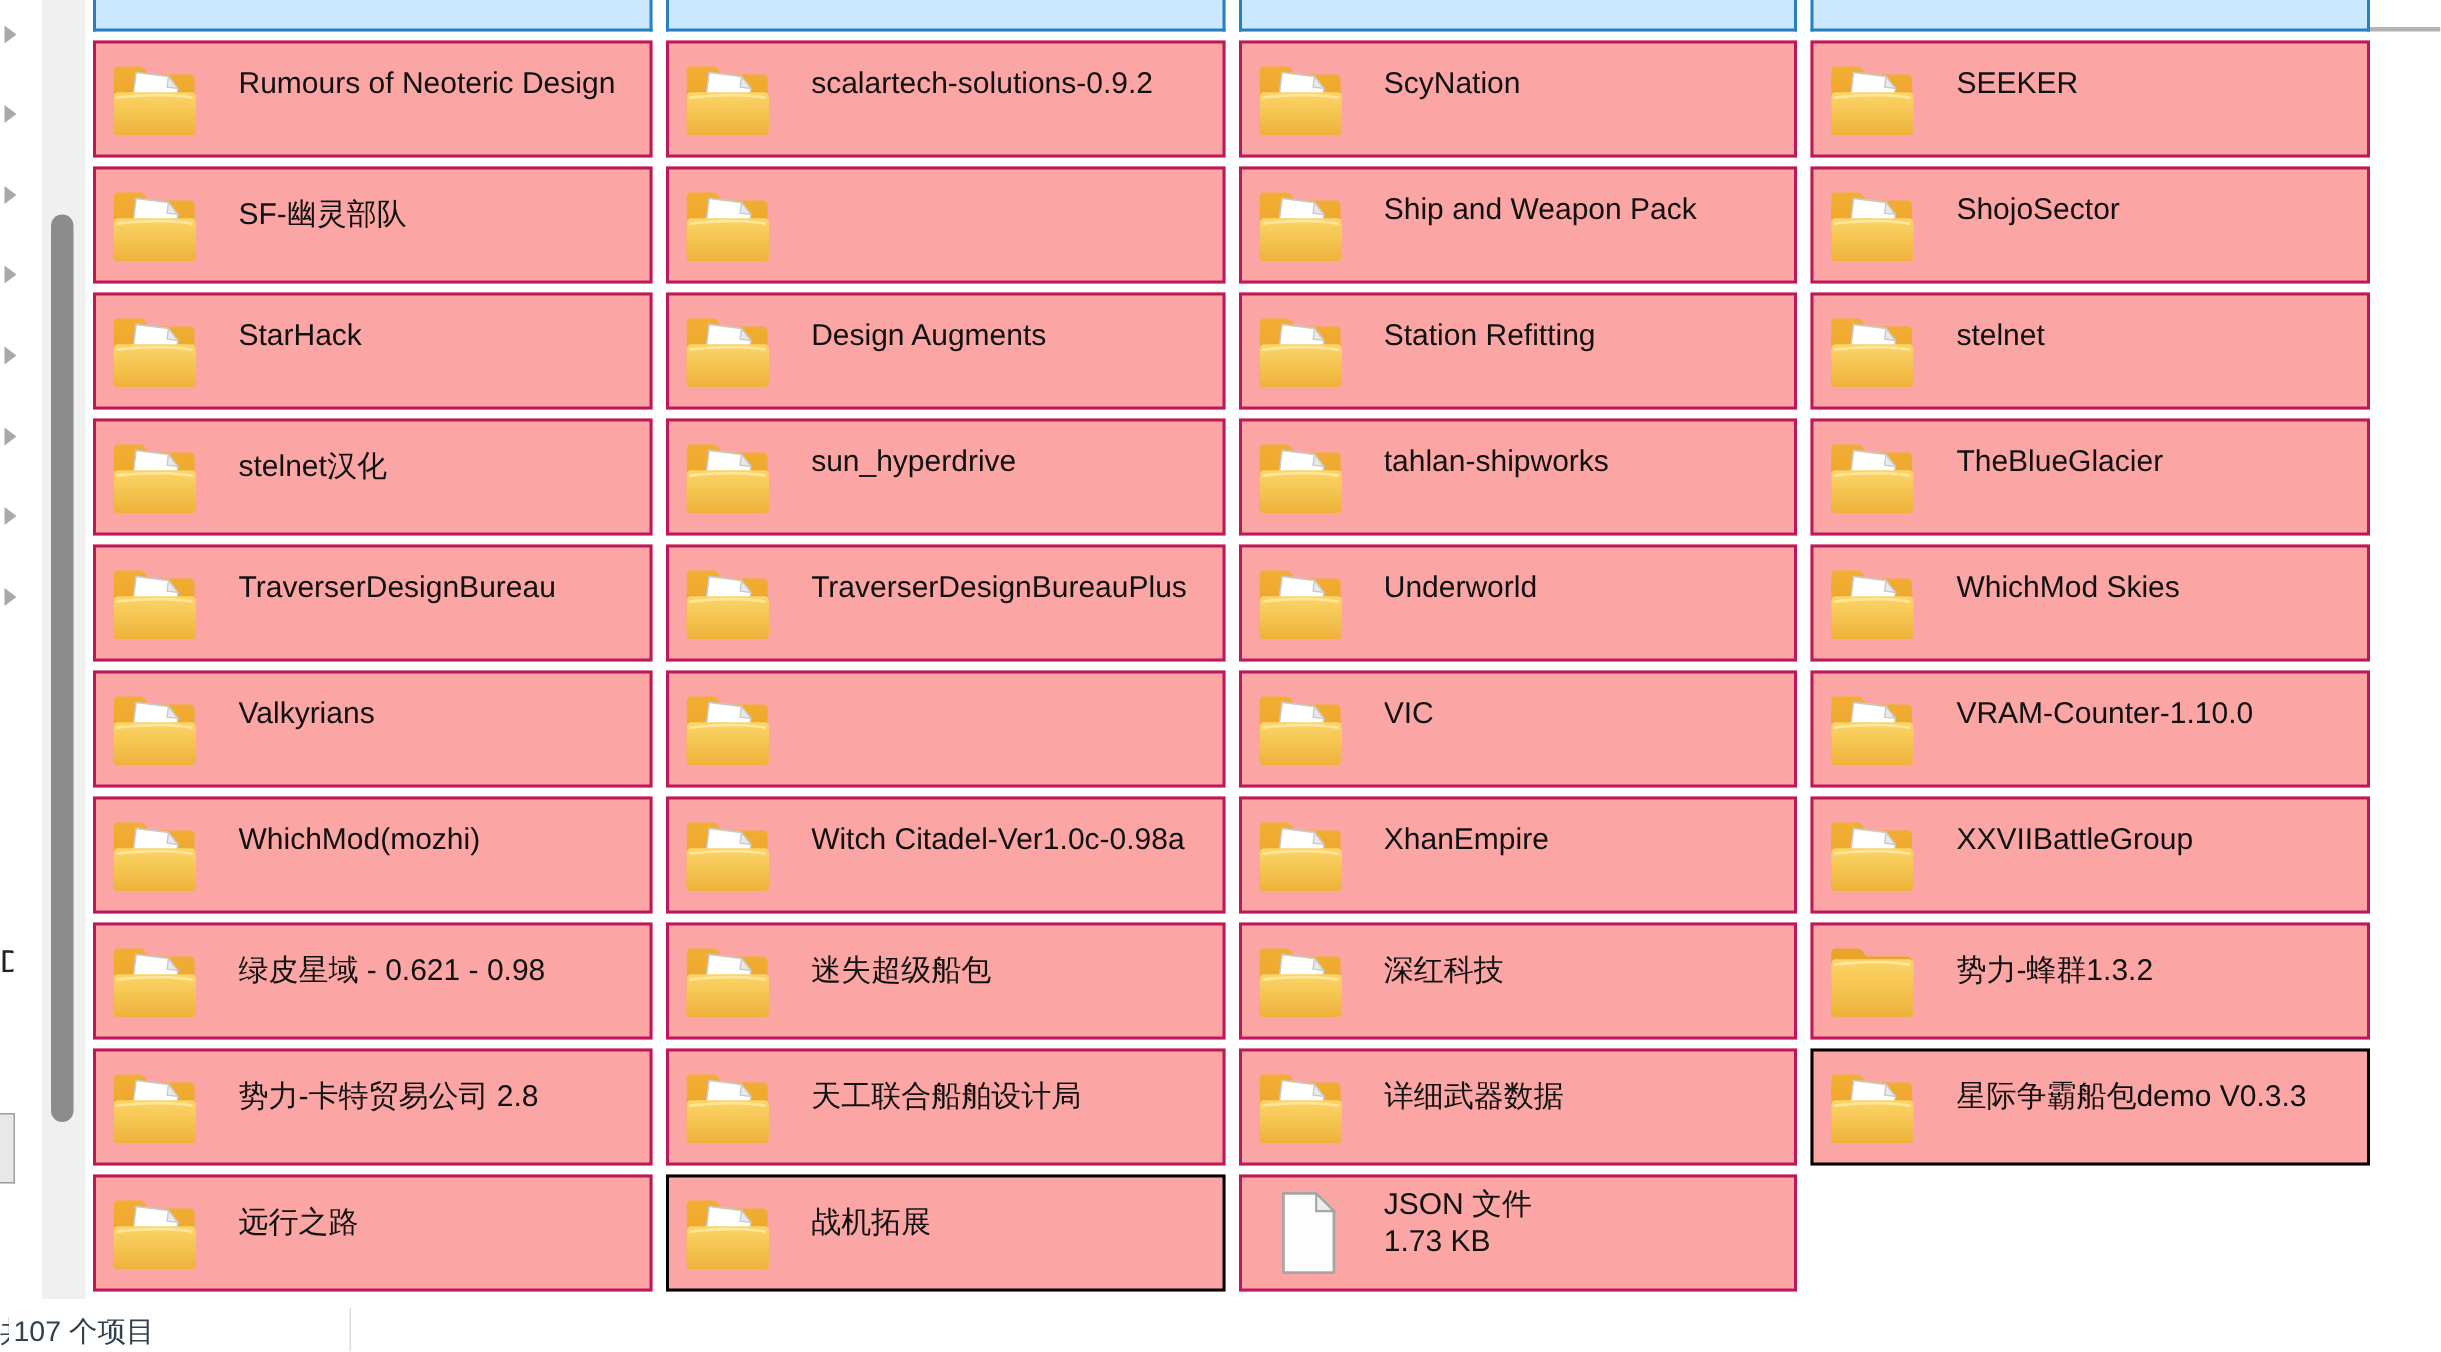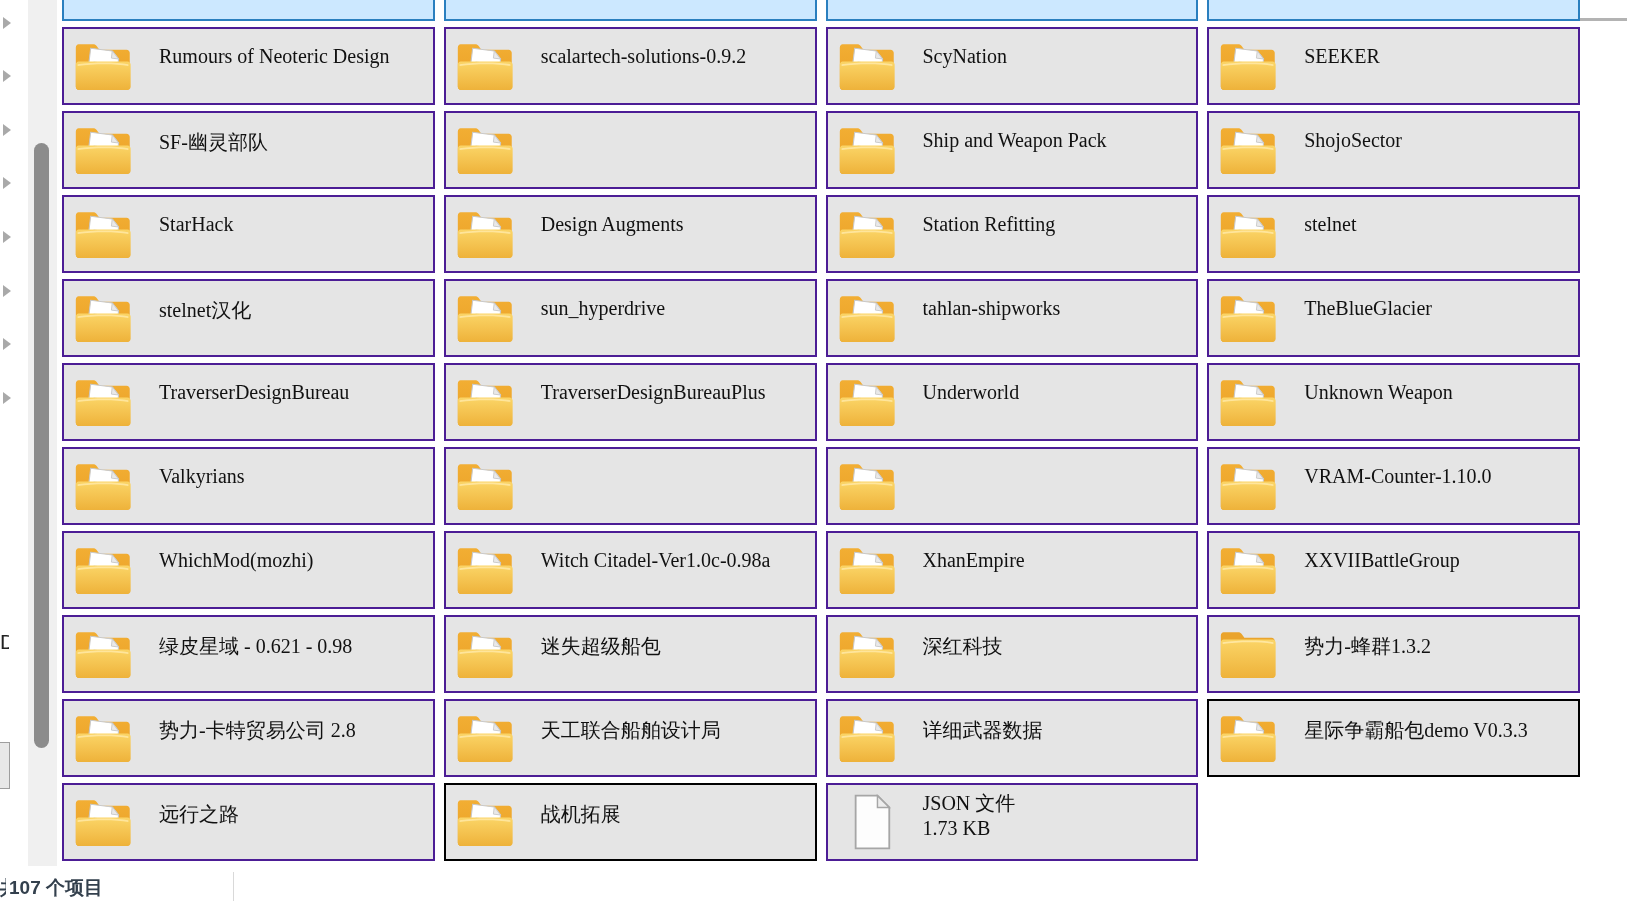--- a/index.html
+++ b/index.html
@@ -27,36 +27,36 @@
   .tile-clipped{
     background:#cce8ff;border:2px solid #2a7fbf;border-top:none;box-sizing:border-box;
   }
   .topright-gray-line{position:absolute;left:1580px;top:18px;width:47px;height:3px;background:#b3b3b3;}
   .tiles-grid{
     position:absolute;left:62px;top:27px;width:1518px;
     display:grid;grid-template-columns:repeat(4,1fr);
     grid-auto-rows:78px;column-gap:9px;row-gap:6px;
   }
   .tile{
-    position:relative;background:#e5e5e5;border:2px solid #4c1d95;box-sizing:border-box;cursor:pointer;font-family:Liberation Serif, serif;
+    position:relative;background:#fca5a5;border:2px solid #be185d;box-sizing:border-box;cursor:pointer;
   }
   .tile.focused{border-color:#000000;}
   .tile-icon{position:absolute;left:10px;top:8px;width:58px;height:58px;}
   .tile-icon svg{display:block;width:100%;height:100%;}
   .file-icon-holder{left:24px;width:40px;height:60px;top:7px;}
   .tile-label{
     position:absolute;left:95px;top:16px;right:6px;
     font-size:20px;color:#111;white-space:nowrap;overflow:hidden;
   }
   .file-lines{position:absolute;left:95px;top:6px;right:6px;line-height:25px;font-size:20px;color:#111;}
   .file-lines span{display:block;white-space:nowrap;}
   
   .statusbar{
     position:absolute;left:0;top:872px;width:1627px;height:29px;background:#ffffff;
-    font-size:19px;color:#33404d;font-weight:bold;
+    font-size:19px;color:#33404d;
   }
   .status-clip{position:absolute;left:0;top:3px;width:6px;height:24px;overflow:hidden;}
   .status-count{position:absolute;left:9px;top:3px;}
   .status-sep{position:absolute;left:233px;top:0px;width:1px;height:29px;background:#d9d9d9;}
 </style>
 </head>
 <body>
 
 <div class="nav-fragment">
   <div class="tree-chevron" style="top:17px"></div>
@@ -613,21 +613,21 @@
      <path d="M16 13 h24 l8 8 v28 H16 z" fill="#ffffff" stroke="#c9c9c9" stroke-width="1.2"></path>
      <path d="M40 13 l8 8 h-8 z" fill="#e9e9e9" stroke="#c9c9c9" stroke-width="1"></path>
      <line x1="21" y1="28" x2="42" y2="28" stroke="#d7d7d7" stroke-width="1.6"></line>
      <line x1="21" y1="33" x2="42" y2="33" stroke="#d7d7d7" stroke-width="1.6"></line>
      <line x1="21" y1="38" x2="42" y2="38" stroke="#d7d7d7" stroke-width="1.6"></line>
    </g>
    <path d="M5 26 h54 c2 0 3.5 1.5 3.5 3.5 V54 c0 2-1.5 3.5-3.5 3.5 H5.5 C3.5 57.5 2 56 2 54 V29.5 C2 27.5 3.5 26 5 26 z" fill="url(#ff)"></path>
    <path d="M4 29 c18 -2.5 42 -2.5 56 0 v2 c-14 -2.5 -38 -2.5 -56 0 z" fill="#ffe9a6" opacity="0.85"></path>
  </svg>
       </div>
-    <span class="tile-label">Unknown Weapon</span>
+    <span class="tile-label">WhichMod Skies</span>
   </div>
     <div class="tile">
     <div class="tile-icon">
         <svg viewBox="0 0 64 62">
    <defs>
     <linearGradient id="fb" x1="0" y1="0" x2="0" y2="1">
               <stop offset="0" stop-color="#f2ae33"></stop>
               <stop offset="1" stop-color="#e99f26"></stop>
             </linearGradient>
     <linearGradient id="ff" x1="0" y1="0" x2="0" y2="1">
@@ -693,20 +693,21 @@
      <path d="M16 13 h24 l8 8 v28 H16 z" fill="#ffffff" stroke="#c9c9c9" stroke-width="1.2"></path>
      <path d="M40 13 l8 8 h-8 z" fill="#e9e9e9" stroke="#c9c9c9" stroke-width="1"></path>
      <line x1="21" y1="28" x2="42" y2="28" stroke="#d7d7d7" stroke-width="1.6"></line>
      <line x1="21" y1="33" x2="42" y2="33" stroke="#d7d7d7" stroke-width="1.6"></line>
      <line x1="21" y1="38" x2="42" y2="38" stroke="#d7d7d7" stroke-width="1.6"></line>
    </g>
    <path d="M5 26 h54 c2 0 3.5 1.5 3.5 3.5 V54 c0 2-1.5 3.5-3.5 3.5 H5.5 C3.5 57.5 2 56 2 54 V29.5 C2 27.5 3.5 26 5 26 z" fill="url(#ff)"></path>
    <path d="M4 29 c18 -2.5 42 -2.5 56 0 v2 c-14 -2.5 -38 -2.5 -56 0 z" fill="#ffe9a6" opacity="0.85"></path>
  </svg>
       </div>
+    <span class="tile-label">VIC</span>
   </div>
     <div class="tile">
     <div class="tile-icon">
         <svg viewBox="0 0 64 62">
    <defs>
     <linearGradient id="fb" x1="0" y1="0" x2="0" y2="1">
               <stop offset="0" stop-color="#f2ae33"></stop>
               <stop offset="1" stop-color="#e99f26"></stop>
             </linearGradient>
     <linearGradient id="ff" x1="0" y1="0" x2="0" y2="1">

